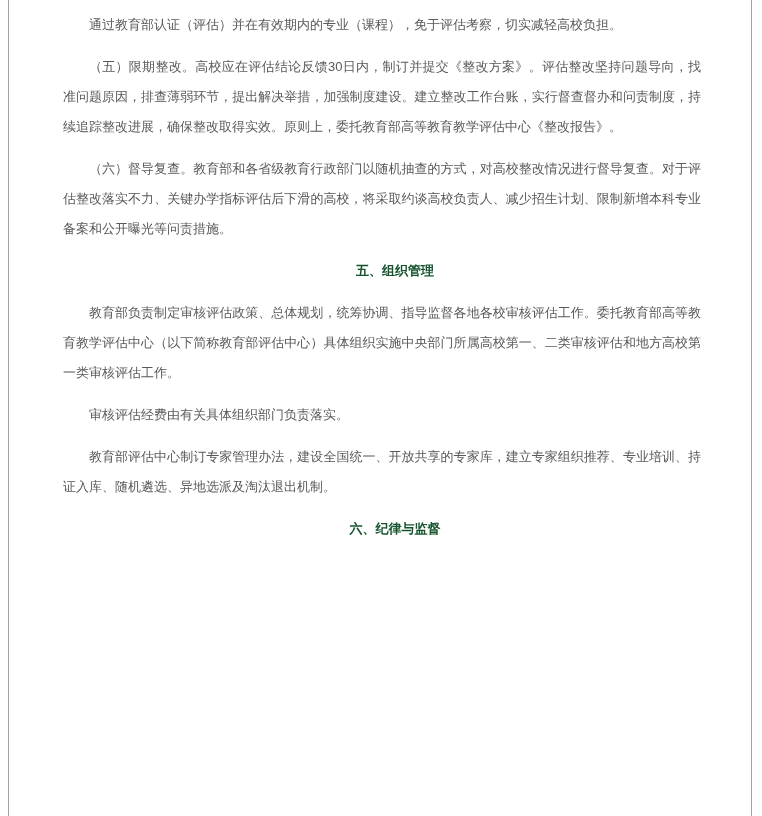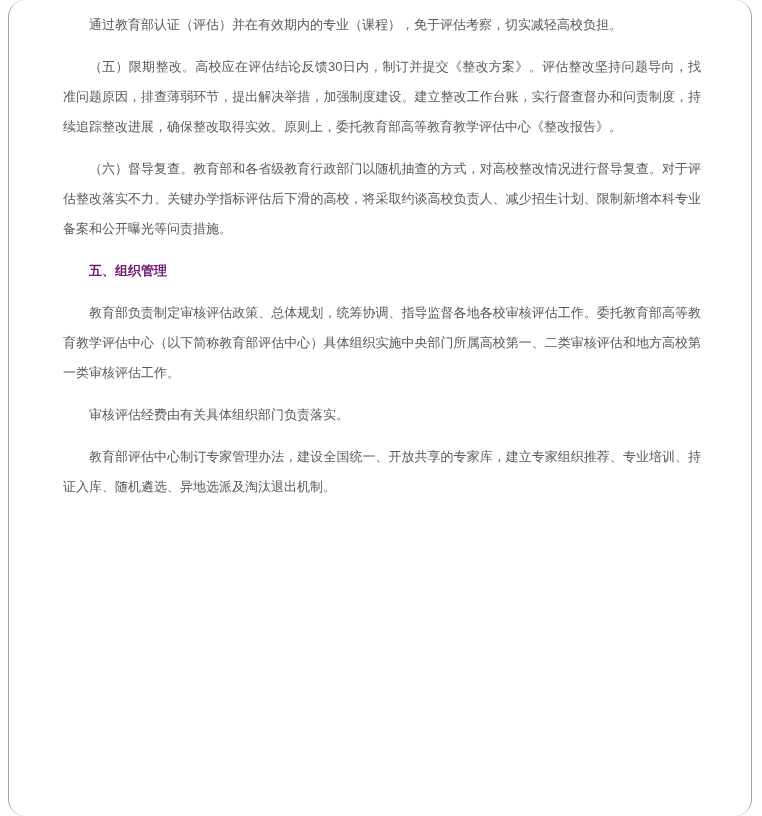--- a/index.html
+++ b/index.html
@@ -13,41 +13,41 @@
   .article-page {
     position: absolute;
     left: 8px;
     top: 0;
     width: 744px;
     height: 816px;
     background: #ffffff;
     border-left: 1px solid #a3a3a3;
     border-right: 1px solid #a3a3a3;
     padding: 10px 50px 0 54px;
-    border-radius: 17px;
   }
   .doc-body {
     width: 638px;
   }
   .doc-body p {
     font-size: 13px;
     line-height: 30px;
     color: #595959;
     text-align: justify;
     text-indent: 2em;
     margin: 0 0 12px 0;
     word-break: break-all;
   }
   .doc-body h3 {
     font-size: 13px;
     line-height: 30px;
     font-weight: bold;
-    color: #701a75;
+    color: #14532d;
     text-indent: 2em;
     margin: 0 0 12px 0;
+    text-align: center;
   }
 </style>
 </head>
 <body>
 
 <div class="article-page">
   <div class="doc-body">
 
     <p>通过教育部认证（评估）并在有效期内的专业（课程），免于评估考察，切实减轻高校负担。</p>
 
@@ -58,15 +58,16 @@
 
     <h3>五、组织管理</h3>
 
     <p>教育部负责制定审核评估政策、总体规划，统筹协调、指导监督各地各校审核评估工作。委托教育部高等教育教学评估中心（以下简称教育部评估中心）具体组织实施中央部门所属高校第一、二类审核评估和地方高校第一类审核评估工作。</p>
 
 
     <p>审核评估经费由有关具体组织部门负责落实。</p>
 
     <p>教育部评估中心制订专家管理办法，建设全国统一、开放共享的专家库，建立专家组织推荐、专业培训、持证入库、随机遴选、异地选派及淘汰退出机制。</p>
 
+    <h3>六、纪律与监督</h3>
 
   </div>
 </div>
 
 </body></html>

